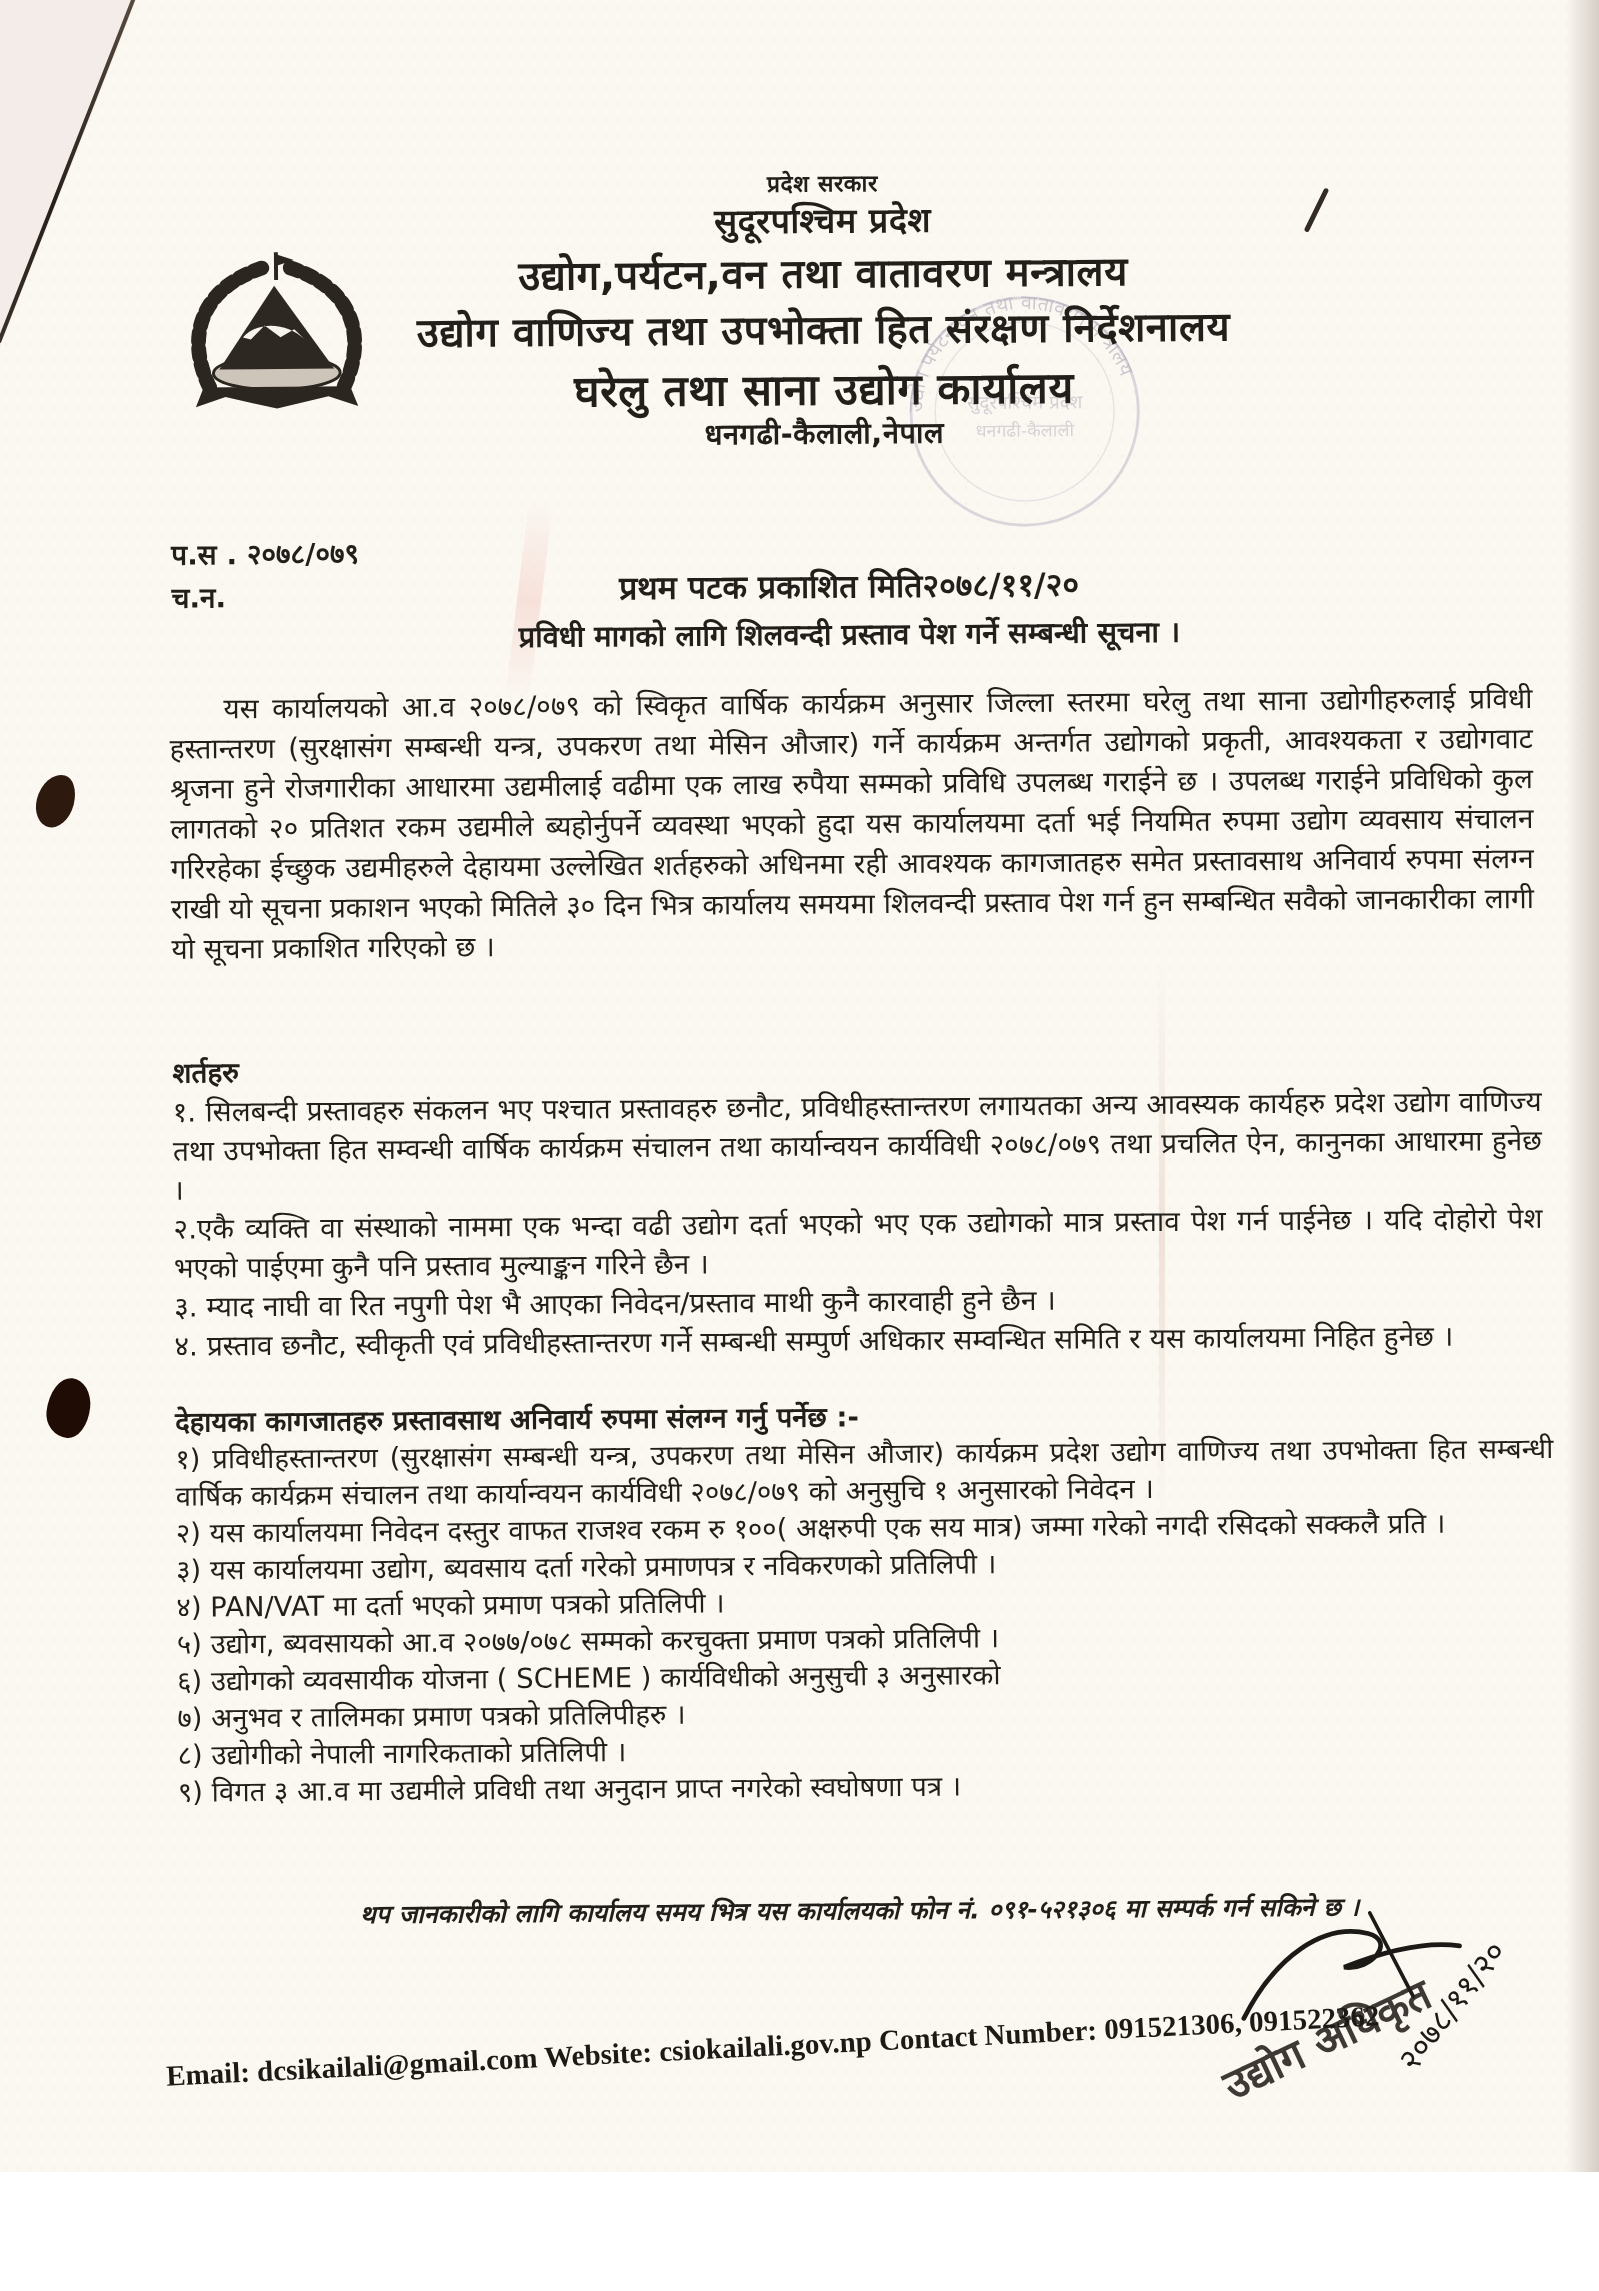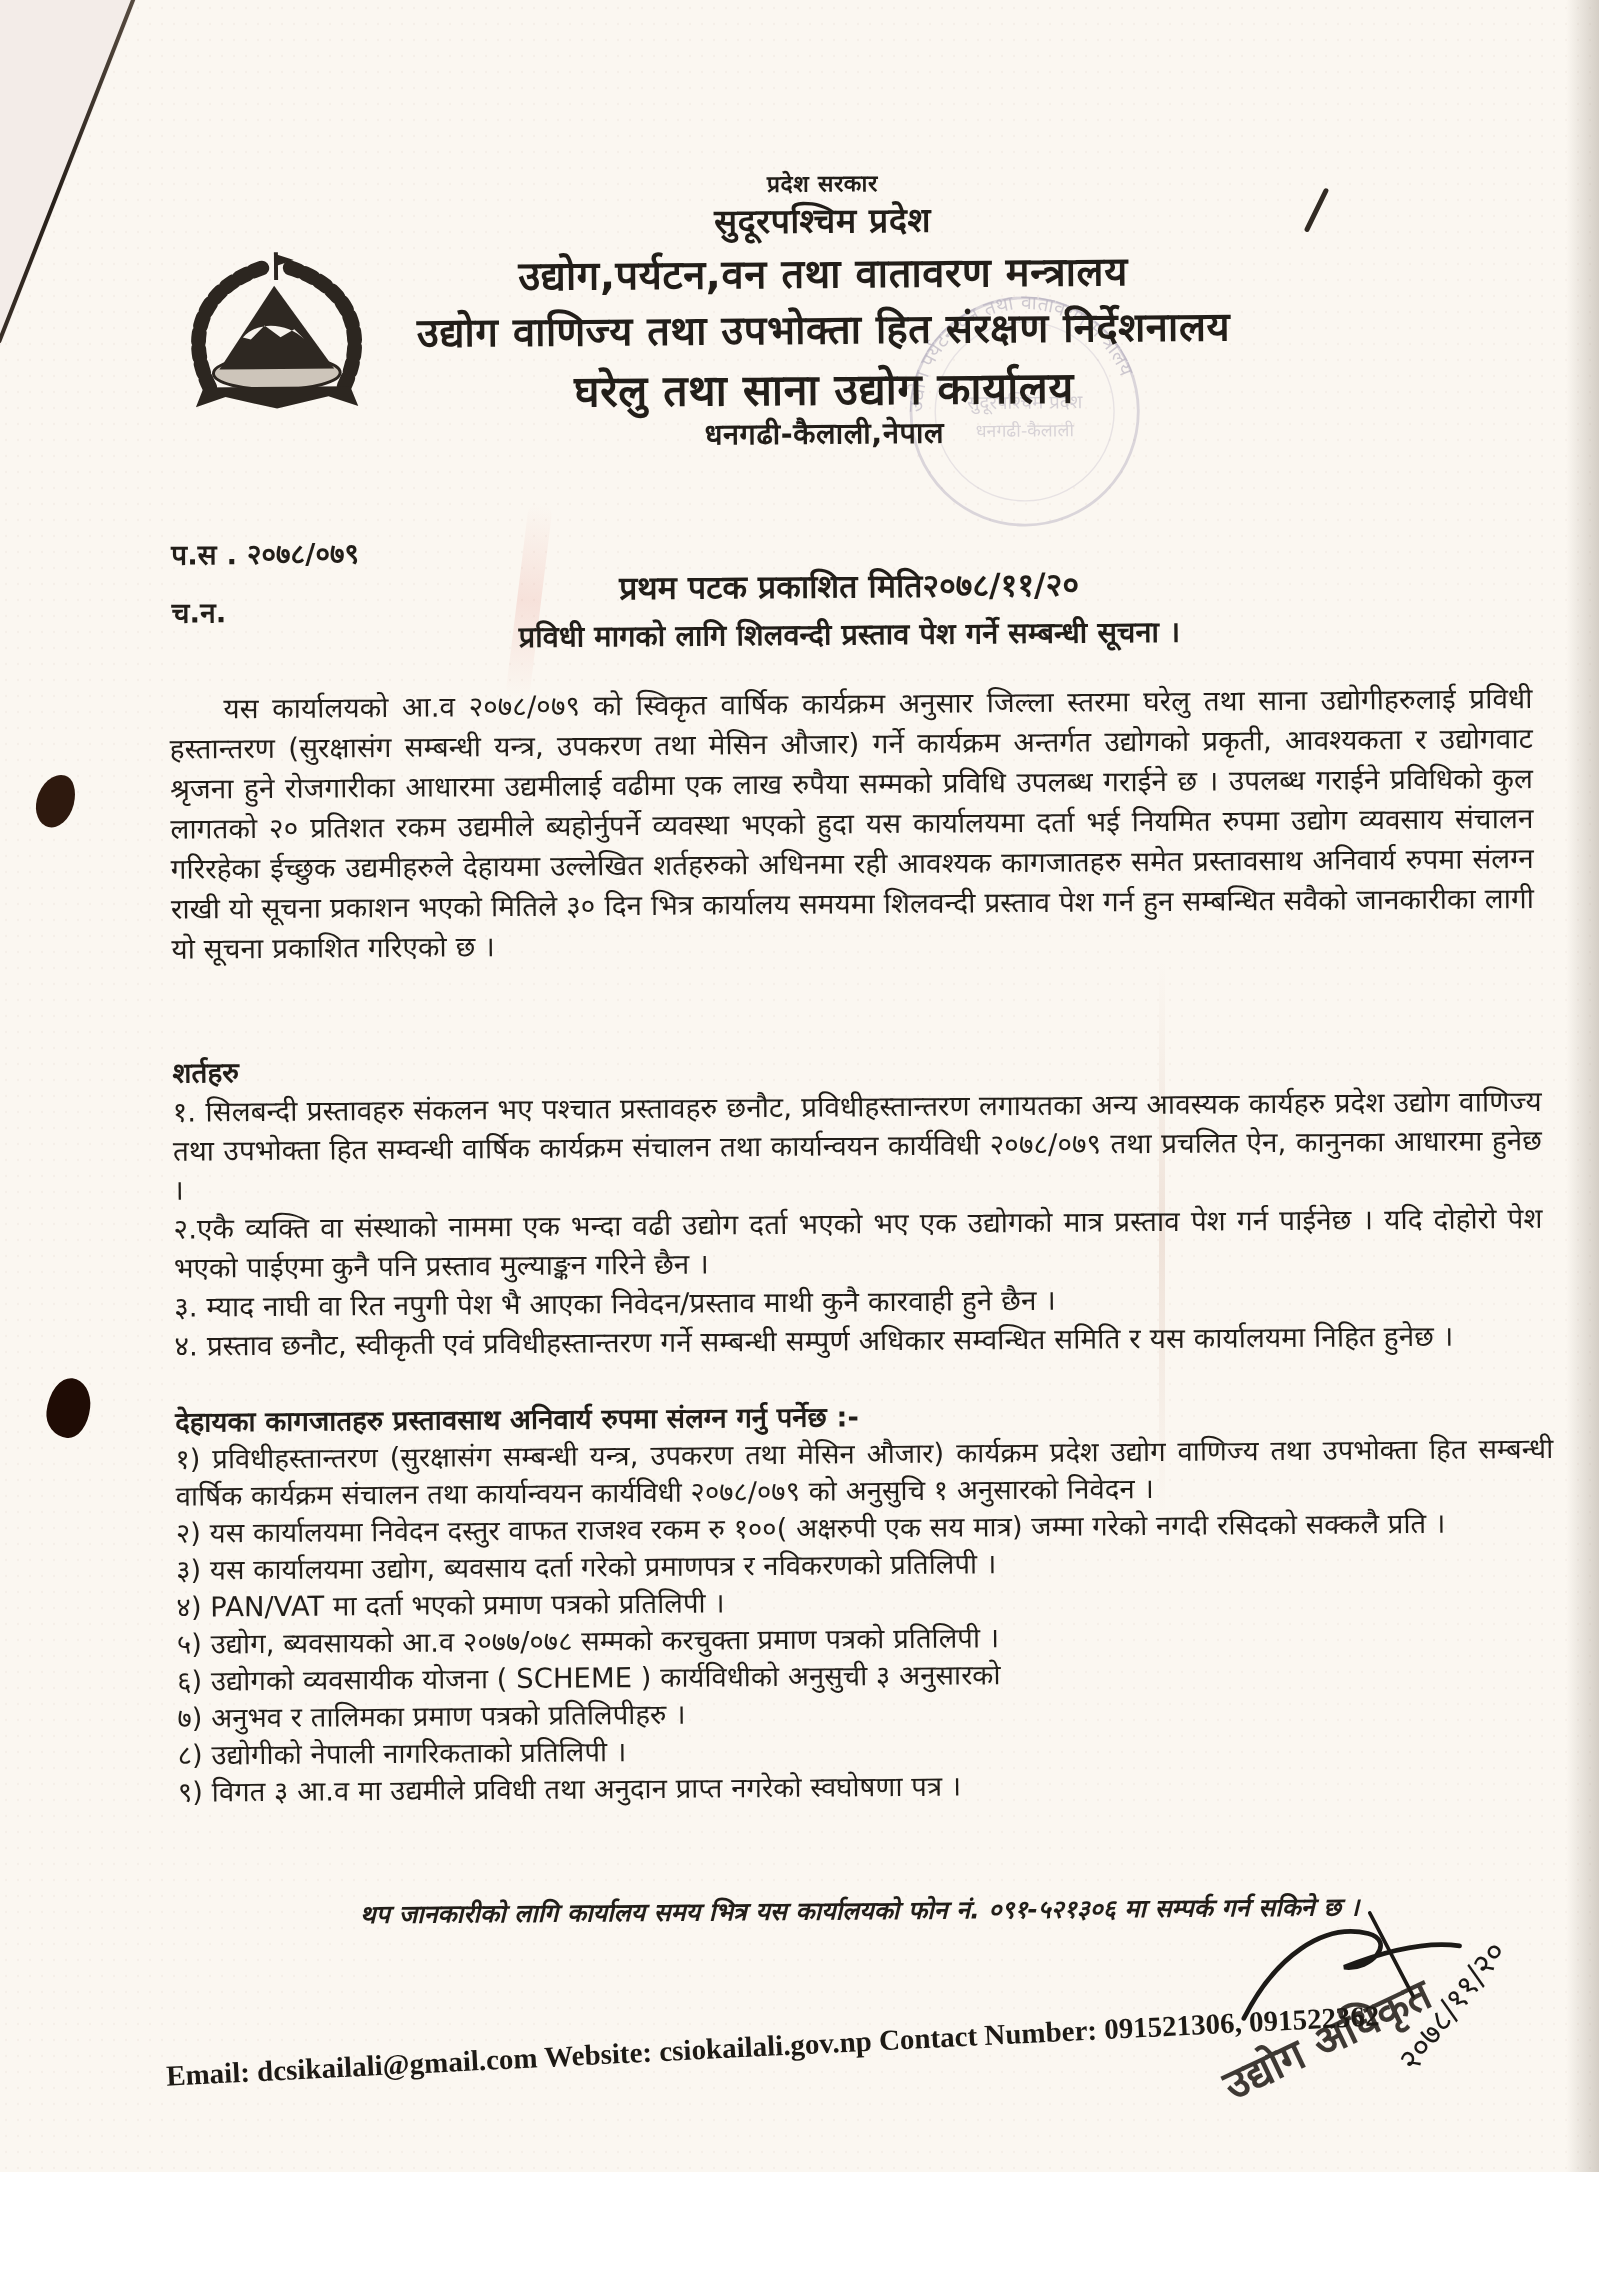--- a/index.html
+++ b/index.html
@@ -39,21 +39,21 @@
   .l-dir{top:302px;font-size:40px;font-weight:bold;}
   .l-off{top:360px;font-size:43px;font-weight:bold;}
   .l-addr{top:414px;font-size:29px;font-weight:600;}
 
   .emblem{left:183px;top:241px;}
 
   .stamp{left:887px;top:272px;opacity:.6;}
 
   .ref{left:175px;font-size:28px;font-weight:600;}
   .ref-ps{top:531px;}
-  .ref-chn{top:589px;}
+  .ref-chn{top:574px;}
 
   .title{left:172px;width:1361px;top:565px;font-size:32px;font-weight:bold;text-align:center;}
   .subtitle{left:172px;width:1361px;top:615px;font-size:29px;font-weight:bold;text-align:center;}
 
   .bodytxt{left:172px;width:1363px;top:686px;font-size:28px;line-height:40px;
         text-align:justify;text-indent:54px;}
 
   .terms{left:172px;width:1369px;top:1050px;font-size:28px;line-height:39px;}
   .terms .hd{font-weight:bold;}
   .terms .it{text-align:justify;}

